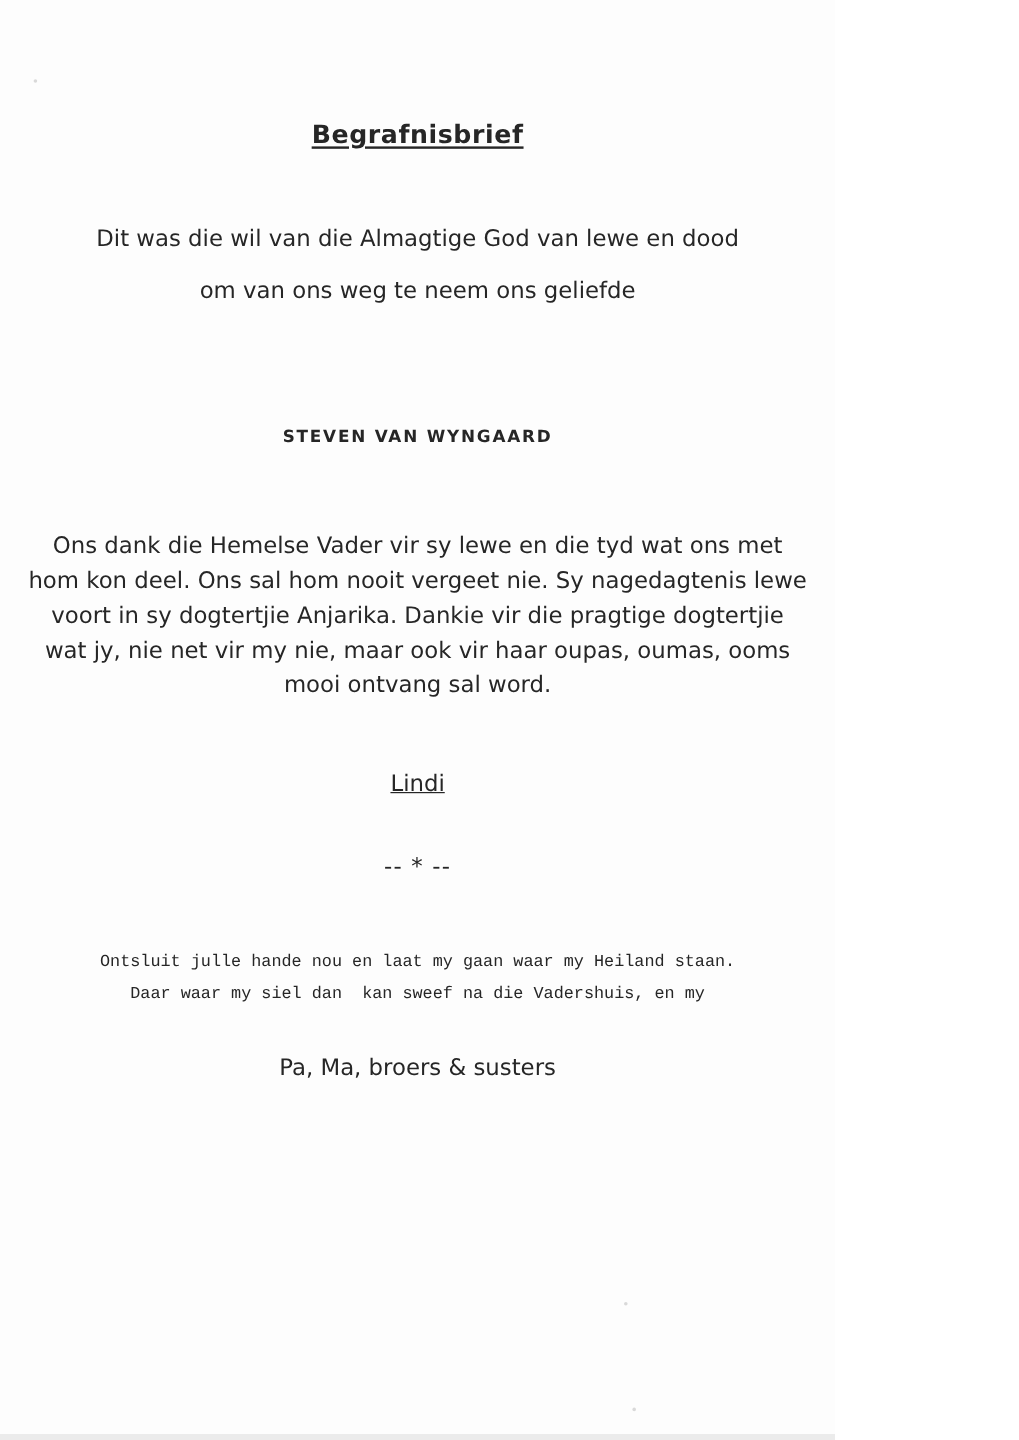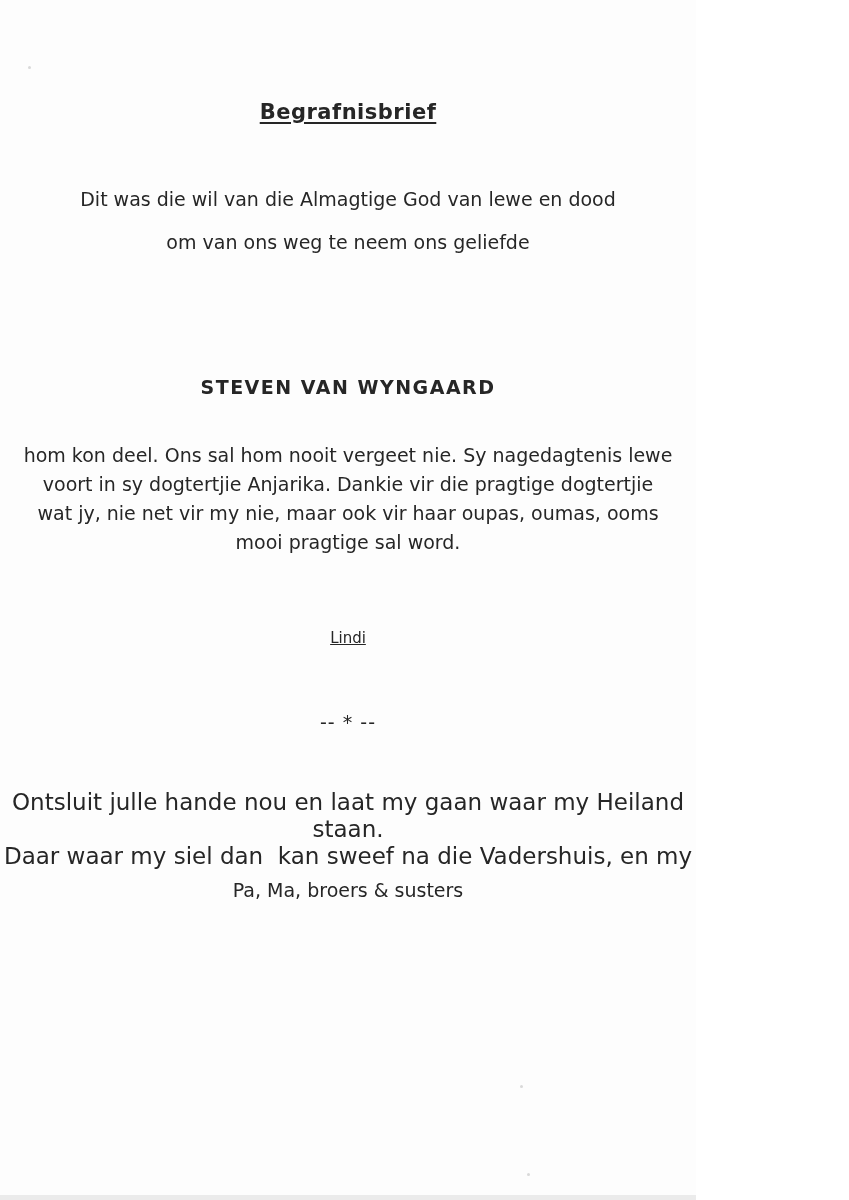--- a/index.html
+++ b/index.html
@@ -34,46 +34,46 @@
     top: 186px;
     font-size: 19px;
   }
   .intro-block .line {
     line-height: 26px;
     margin-bottom: 17px;
     white-space: pre-wrap;
   }
   .deceased-name {
     top: 356px;
-    font-size: 19px;
+    font-size: 14px;
     font-weight: 600;
     letter-spacing: 1.5px;
-    margin-top: 20px;
   }
   .tribute-block {
     top: 441px;
     font-size: 19px;
   }
   .tribute-block .line {
     line-height: 29px;
     white-space: pre-wrap;
   }
   .tribute-signature {
-    top: 629px;
-    font-size: 15px;
+    top: 642px;
+    font-size: 19px;
     text-decoration: underline;
   }
   .separator {
     top: 711px;
     font-size: 19px;
     letter-spacing: 1px;
   }
   .poem-block {
     top: 789px;
-    font-size: 23px;
+    font-size: 14px;
+    font-family: Liberation Mono, monospace;
   }
   .poem-block .line {
     line-height: 27px;
     white-space: pre-wrap;
   }
   .poem-signature {
     top: 879px;
     font-size: 19px;
   }
   .scan-edge {
@@ -100,24 +100,25 @@
   <div class="centered doc-title">Begrafnisbrief</div>
 
   <div class="centered intro-block">
     <div class="line">Dit was die wil van die Almagtige God van lewe en dood</div>
     <div class="line">om van ons weg te neem ons geliefde</div>
   </div>
 
   <div class="centered deceased-name">STEVEN VAN WYNGAARD</div>
 
   <div class="centered tribute-block">
+    <div class="line">Ons dank die Hemelse Vader vir sy lewe en die tyd wat ons met</div>
     <div class="line">hom kon deel. Ons sal hom nooit vergeet nie. Sy nagedagtenis lewe</div>
     <div class="line">voort in sy dogtertjie Anjarika. Dankie vir die pragtige dogtertjie</div>
     <div class="line">wat jy, nie net vir my nie, maar ook vir haar oupas, oumas, ooms</div>
-    <div class="line">mooi pragtige sal word.</div>
+    <div class="line">mooi ontvang sal word.</div>
   </div>
 
   <div class="centered tribute-signature">Lindi</div>
 
   <div class="centered separator">-- * --</div>
 
   <div class="centered poem-block">
     <div class="line">Ontsluit julle hande nou en laat my gaan waar my Heiland staan.</div>
     <div class="line">Daar waar my siel dan  kan sweef na die Vadershuis, en my</div>
   </div>

